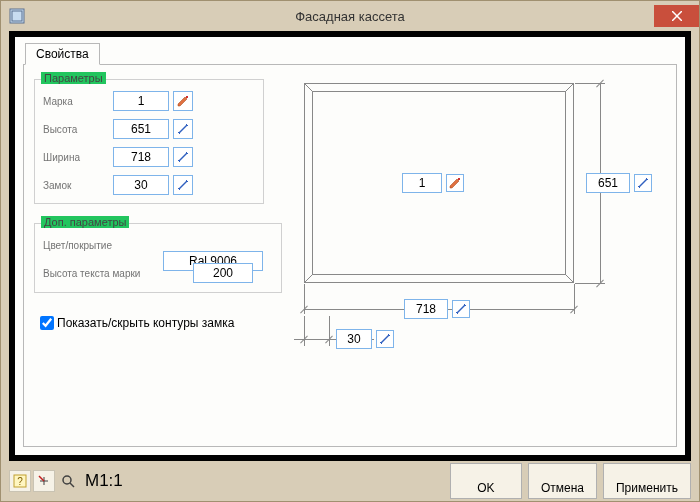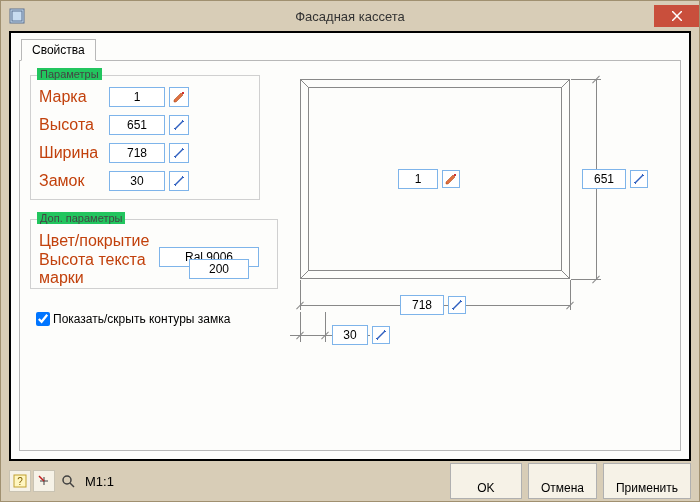--- a/index.html
+++ b/index.html
@@ -43,21 +43,21 @@
     background: #c94f3c;
     color: #fff;
     display: flex; align-items: center; justify-content: center;
     font-size: 14px;
     cursor: pointer;
   }
   .client {
     position: absolute;
     top: 30px; left: 8px; right: 8px; bottom: 40px;
     background: #fdfdfb;
-    border: 2px solid #000000;
+    border: 6px solid #000000;
   }
   .tabstrip {
     position: absolute;
     top: 6px; left: 10px;
     height: 22px;
   }
   .tab {
     display: inline-block;
     height: 22px;
     padding: 3px 10px 0 10px;
@@ -82,21 +82,21 @@
     position: absolute;
     top: -8px; left: 6px;
     background: #22c55e;
     padding: 0 3px;
     font-size: 11px; color: #444;
   }
   #fs-params { left: 10px; top: 14px; width: 230px; height: 125px; }
   #fs-extra  { left: 10px; top: 158px; width: 248px; height: 70px; padding-left: 26px; }
 
   .row { position: absolute; height: 22px; display: flex; align-items: center; }
-  .row label { font-size: 16px; color: #c2410c; }
+  .row label { font-size: 10px; color: #737373; }
 
   .inp {
     height: 20px;
     border: 1px solid #7eb4ea;
     background: #fff;
     text-align: center;
     font-size: 12px;
     padding: 0 2px;
     outline: none;
   }
@@ -152,21 +152,21 @@
     display: flex; align-items: center;
   }
   .tool-btn {
     width: 22px; height: 22px;
     border: 1px solid #c9c3b3;
     background: #f6f2e7;
     margin-right: 2px;
     display:inline-flex; align-items:center; justify-content:center;
     cursor:pointer;
   }
-  .zoom-label { margin-left: 4px; font-size:13px; }
+  .zoom-label { margin-left: 4px; font-size:17px; }
   .spacer { flex: 1; }
   .dlg-btn {
     height: 24px;
     padding: 17px 12px;
     border: 1px solid #b0b0b0;
     background: #f6f2e7;
     margin-left: 6px;
     cursor: pointer;
     font-size: 12px;
   }

